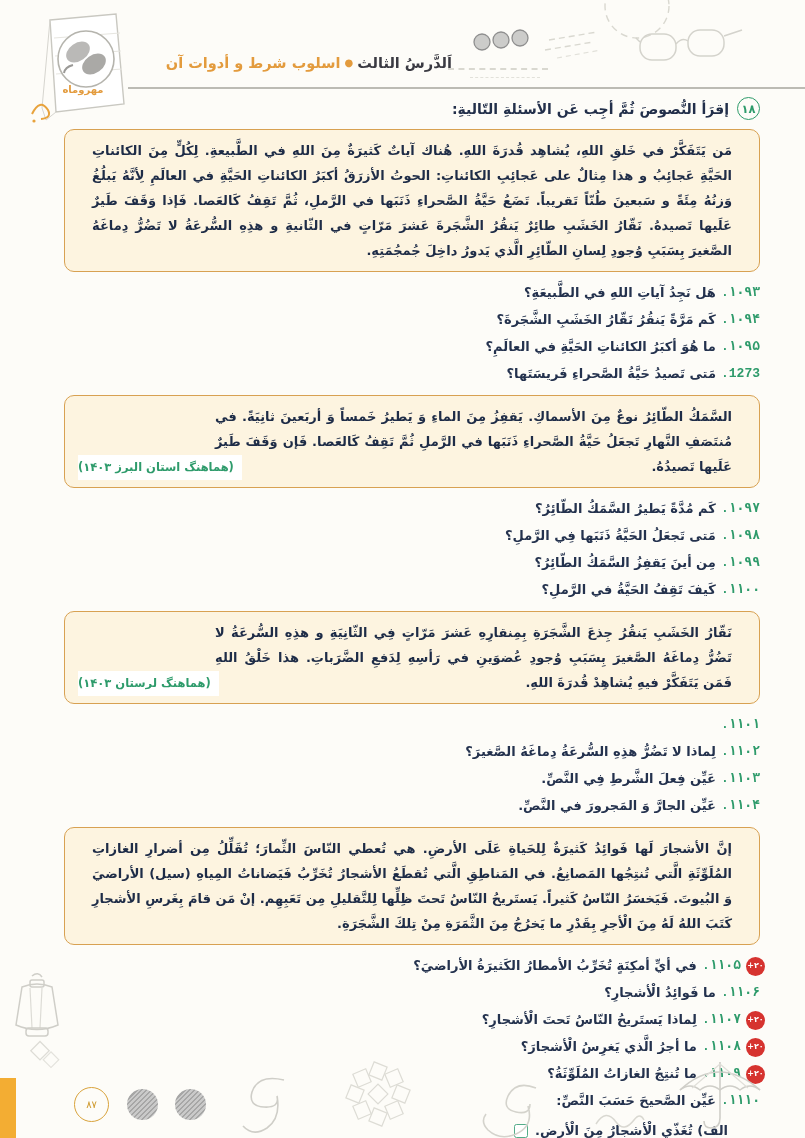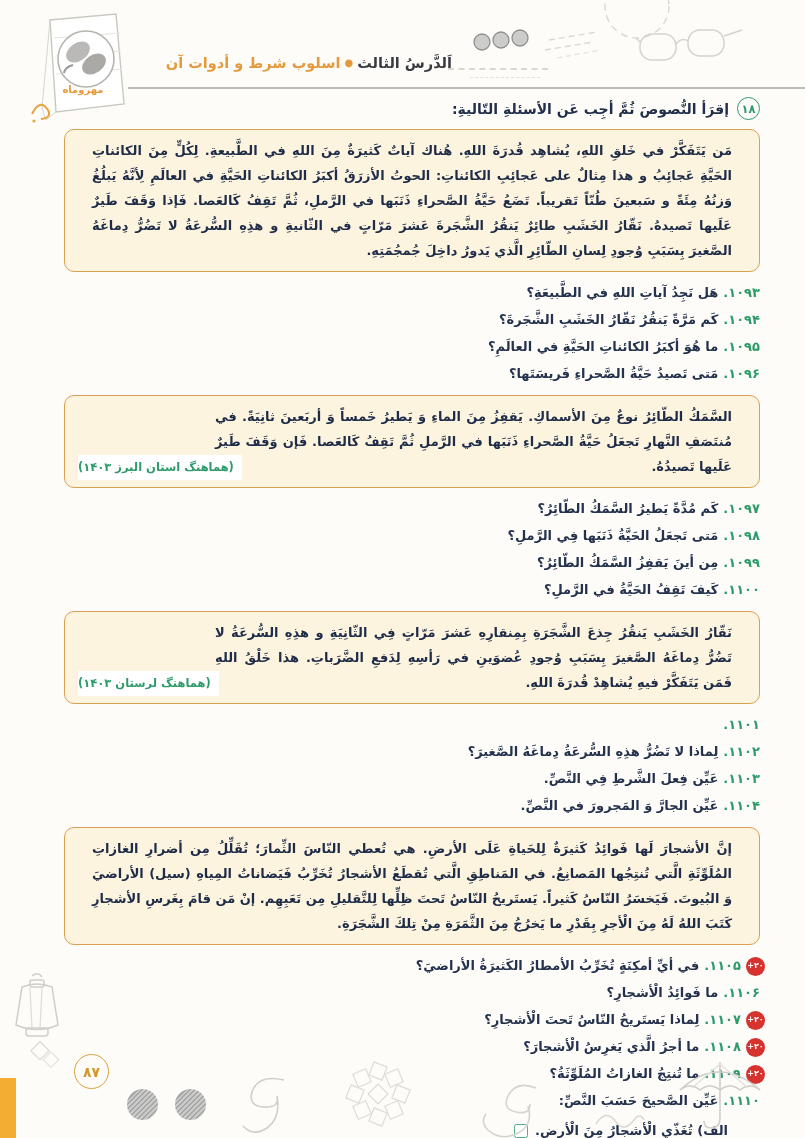--- a/index.html
+++ b/index.html
@@ -30,32 +30,32 @@
         color:#2e9b6b;font-size:11.5px;display:inline-flex;align-items:center;justify-content:center;}
 
   .passage{position:relative;background:#fdf4e0;border:1.3px solid #d8a152;border-radius:10px;
         padding:8px 27px;margin:9px 0;font-size:13px;font-weight:bold;line-height:25px;
         text-align:justify;color:#1e2c47;}
   .passage-src{position:absolute;left:13px;bottom:7px;color:#2e9b6b;font-size:11.5px;
         font-weight:bold;background:#ffffff;padding-right:8px;}
 
   .q{display:flex;align-items:center;gap:5px;margin:3px 0;line-height:24px;
         font-size:13px;font-weight:bold;color:#24324e;}
-  .q-num{color:#2e9b6b;flex:0 0 auto;}
+  .q-num{color:#2e9b6b;flex:0 0 auto;font-family:Liberation Mono, monospace;}
   .q-badge{flex:0 0 auto;width:19px;height:19px;border-radius:50%;background:#d6332f;color:#fff;
         font-size:8px;font-weight:bold;display:inline-flex;align-items:center;justify-content:center;
         direction:ltr;margin-left:0;margin-right:-5px;}
   .opt{display:flex;align-items:center;gap:7px;margin:6px 32px 6px 0;line-height:24px;
         font-size:13px;font-weight:bold;color:#24324e;}
   .opt-checkbox{flex:0 0 auto;width:12px;height:12px;border:1.6px solid #53ac89;border-radius:2.5px;
         background:#fff;}
 
   
-  .page-badge{position:absolute;left:74px;top:1054px;width:33px;height:33px;border-radius:50%;
-        border:1.6px solid #d9a33c;color:#cf9a2e;font-size:14px;font-weight:bold;
+  .page-badge{position:absolute;left:74px;top:1087px;width:33px;height:33px;border-radius:50%;
+        border:1.6px solid #d9a33c;color:#cf9a2e;font-size:10px;font-weight:normal;
         display:flex;align-items:center;justify-content:center;}
   .gray-dot{position:absolute;width:31px;height:31px;border-radius:50%;
         background:repeating-linear-gradient(135deg,#9d9d9d 0 1.5px,#c4c4c4 1.5px 3.5px);opacity:.9;}
   .gray-dot.d1{left:127px;top:1089px;}
   .gray-dot.d2{left:175px;top:1089px;}
   .orange-bar{position:absolute;left:0;top:1078px;width:16px;height:60px;background:#f3ad33;}
   svg.doodle{position:absolute;overflow:visible;}
 </style>
 </head>
 <body>
@@ -125,21 +125,21 @@
     </div>
     <div class="q">
       <span class="q-num">۱۰۹۴.</span>
       <span>كَم مَرَّةً يَنقُرُ نَقّارُ الخَشَبِ الشَّجَرةَ؟</span>
     </div>
     <div class="q">
       <span class="q-num">۱۰۹۵.</span>
       <span>ما هُوَ أكبَرُ الكائناتِ الحَيَّةِ في العالَمِ؟</span>
     </div>
     <div class="q">
-      <span class="q-num">۱۰۹۶.</span>
+      <span class="q-num">1273.</span>
       <span>مَتی تَصيدُ حَيَّةُ الصَّحراءِ فَريسَتَها؟</span>
     </div>
 
     <div class="passage" style="padding-left:150px">
       <span>السَّمَكُ الطّائِرُ نوعٌ مِنَ الأسماكِ. يَقفِزُ مِنَ الماءِ وَ يَطيرُ خَمساً وَ أربَعينَ ثانِيَةً. في مُنتَصَفِ النَّهارِ تَجعَلُ حَيَّةُ الصَّحراءِ ذَنَبَها في الرَّملِ ثُمَّ تَقِفُ كَالعَصا. فَإن وَقَفَ طَيرٌ عَلَيها تَصيدُهُ.</span>
       <span class="passage-src">(هماهنگ استان البرز ۱۴۰۳)</span>
     </div>
 
     <div class="q">
       <span class="q-num">۱۰۹۷.</span>

